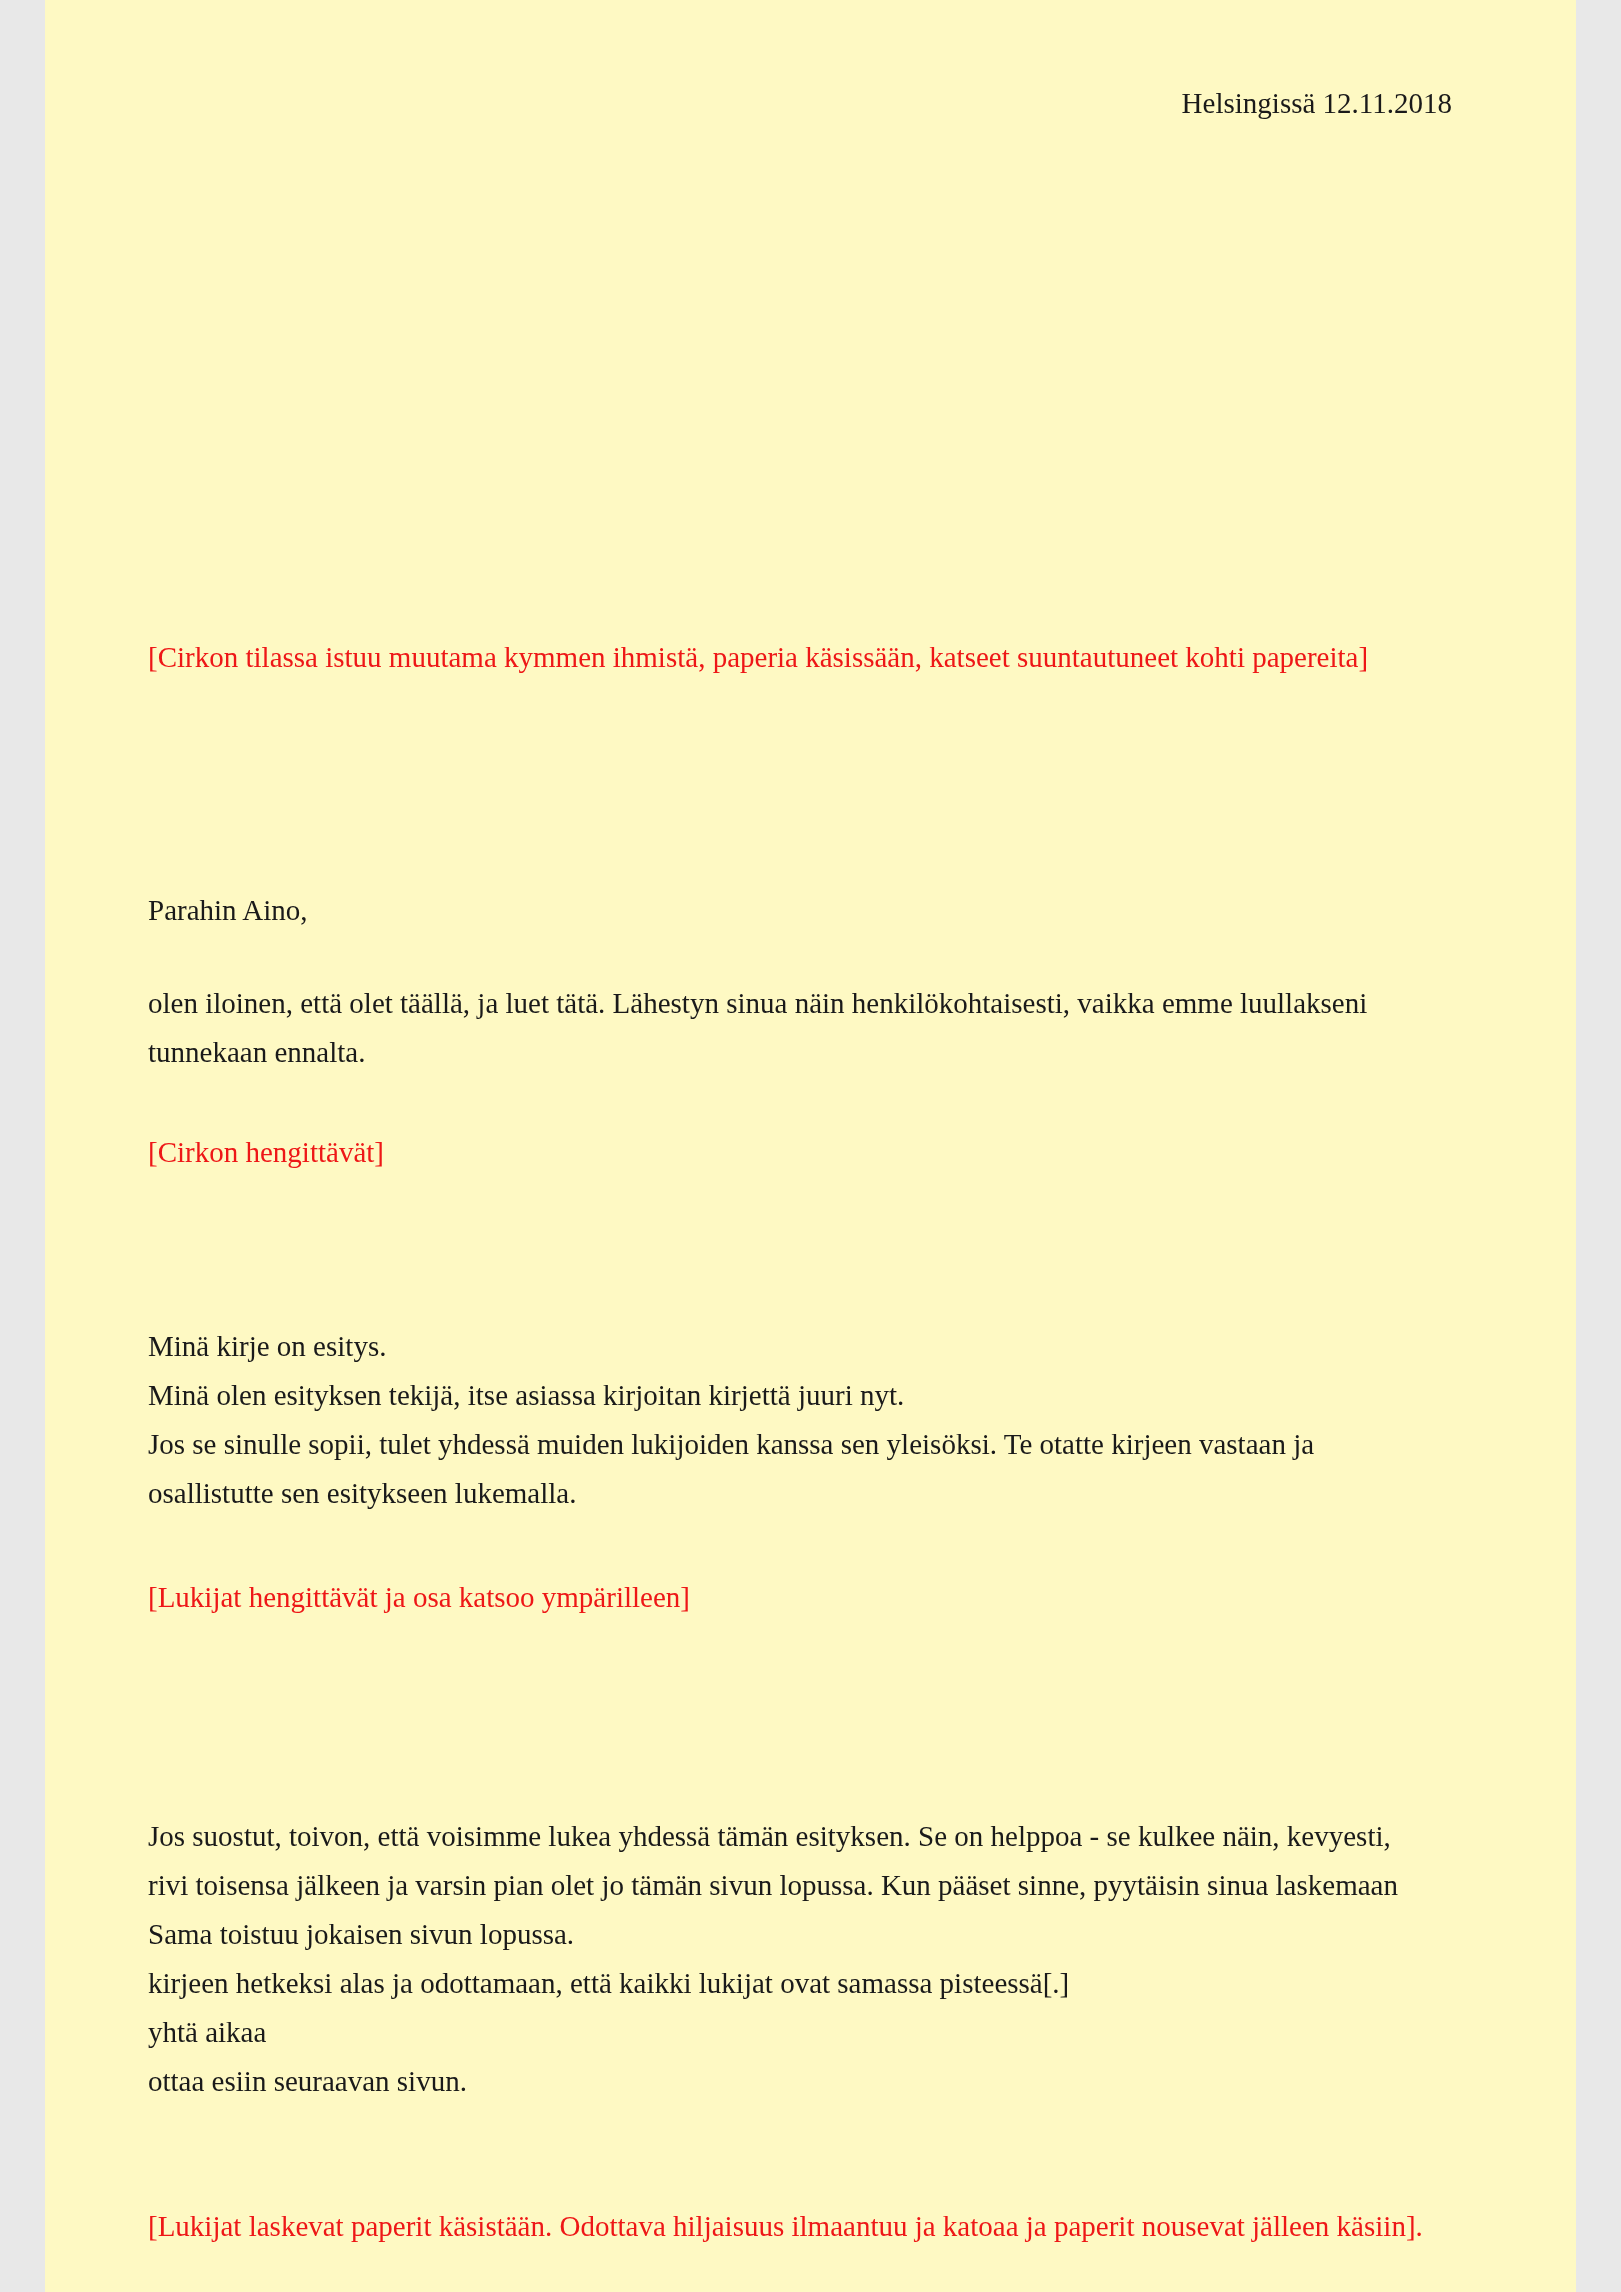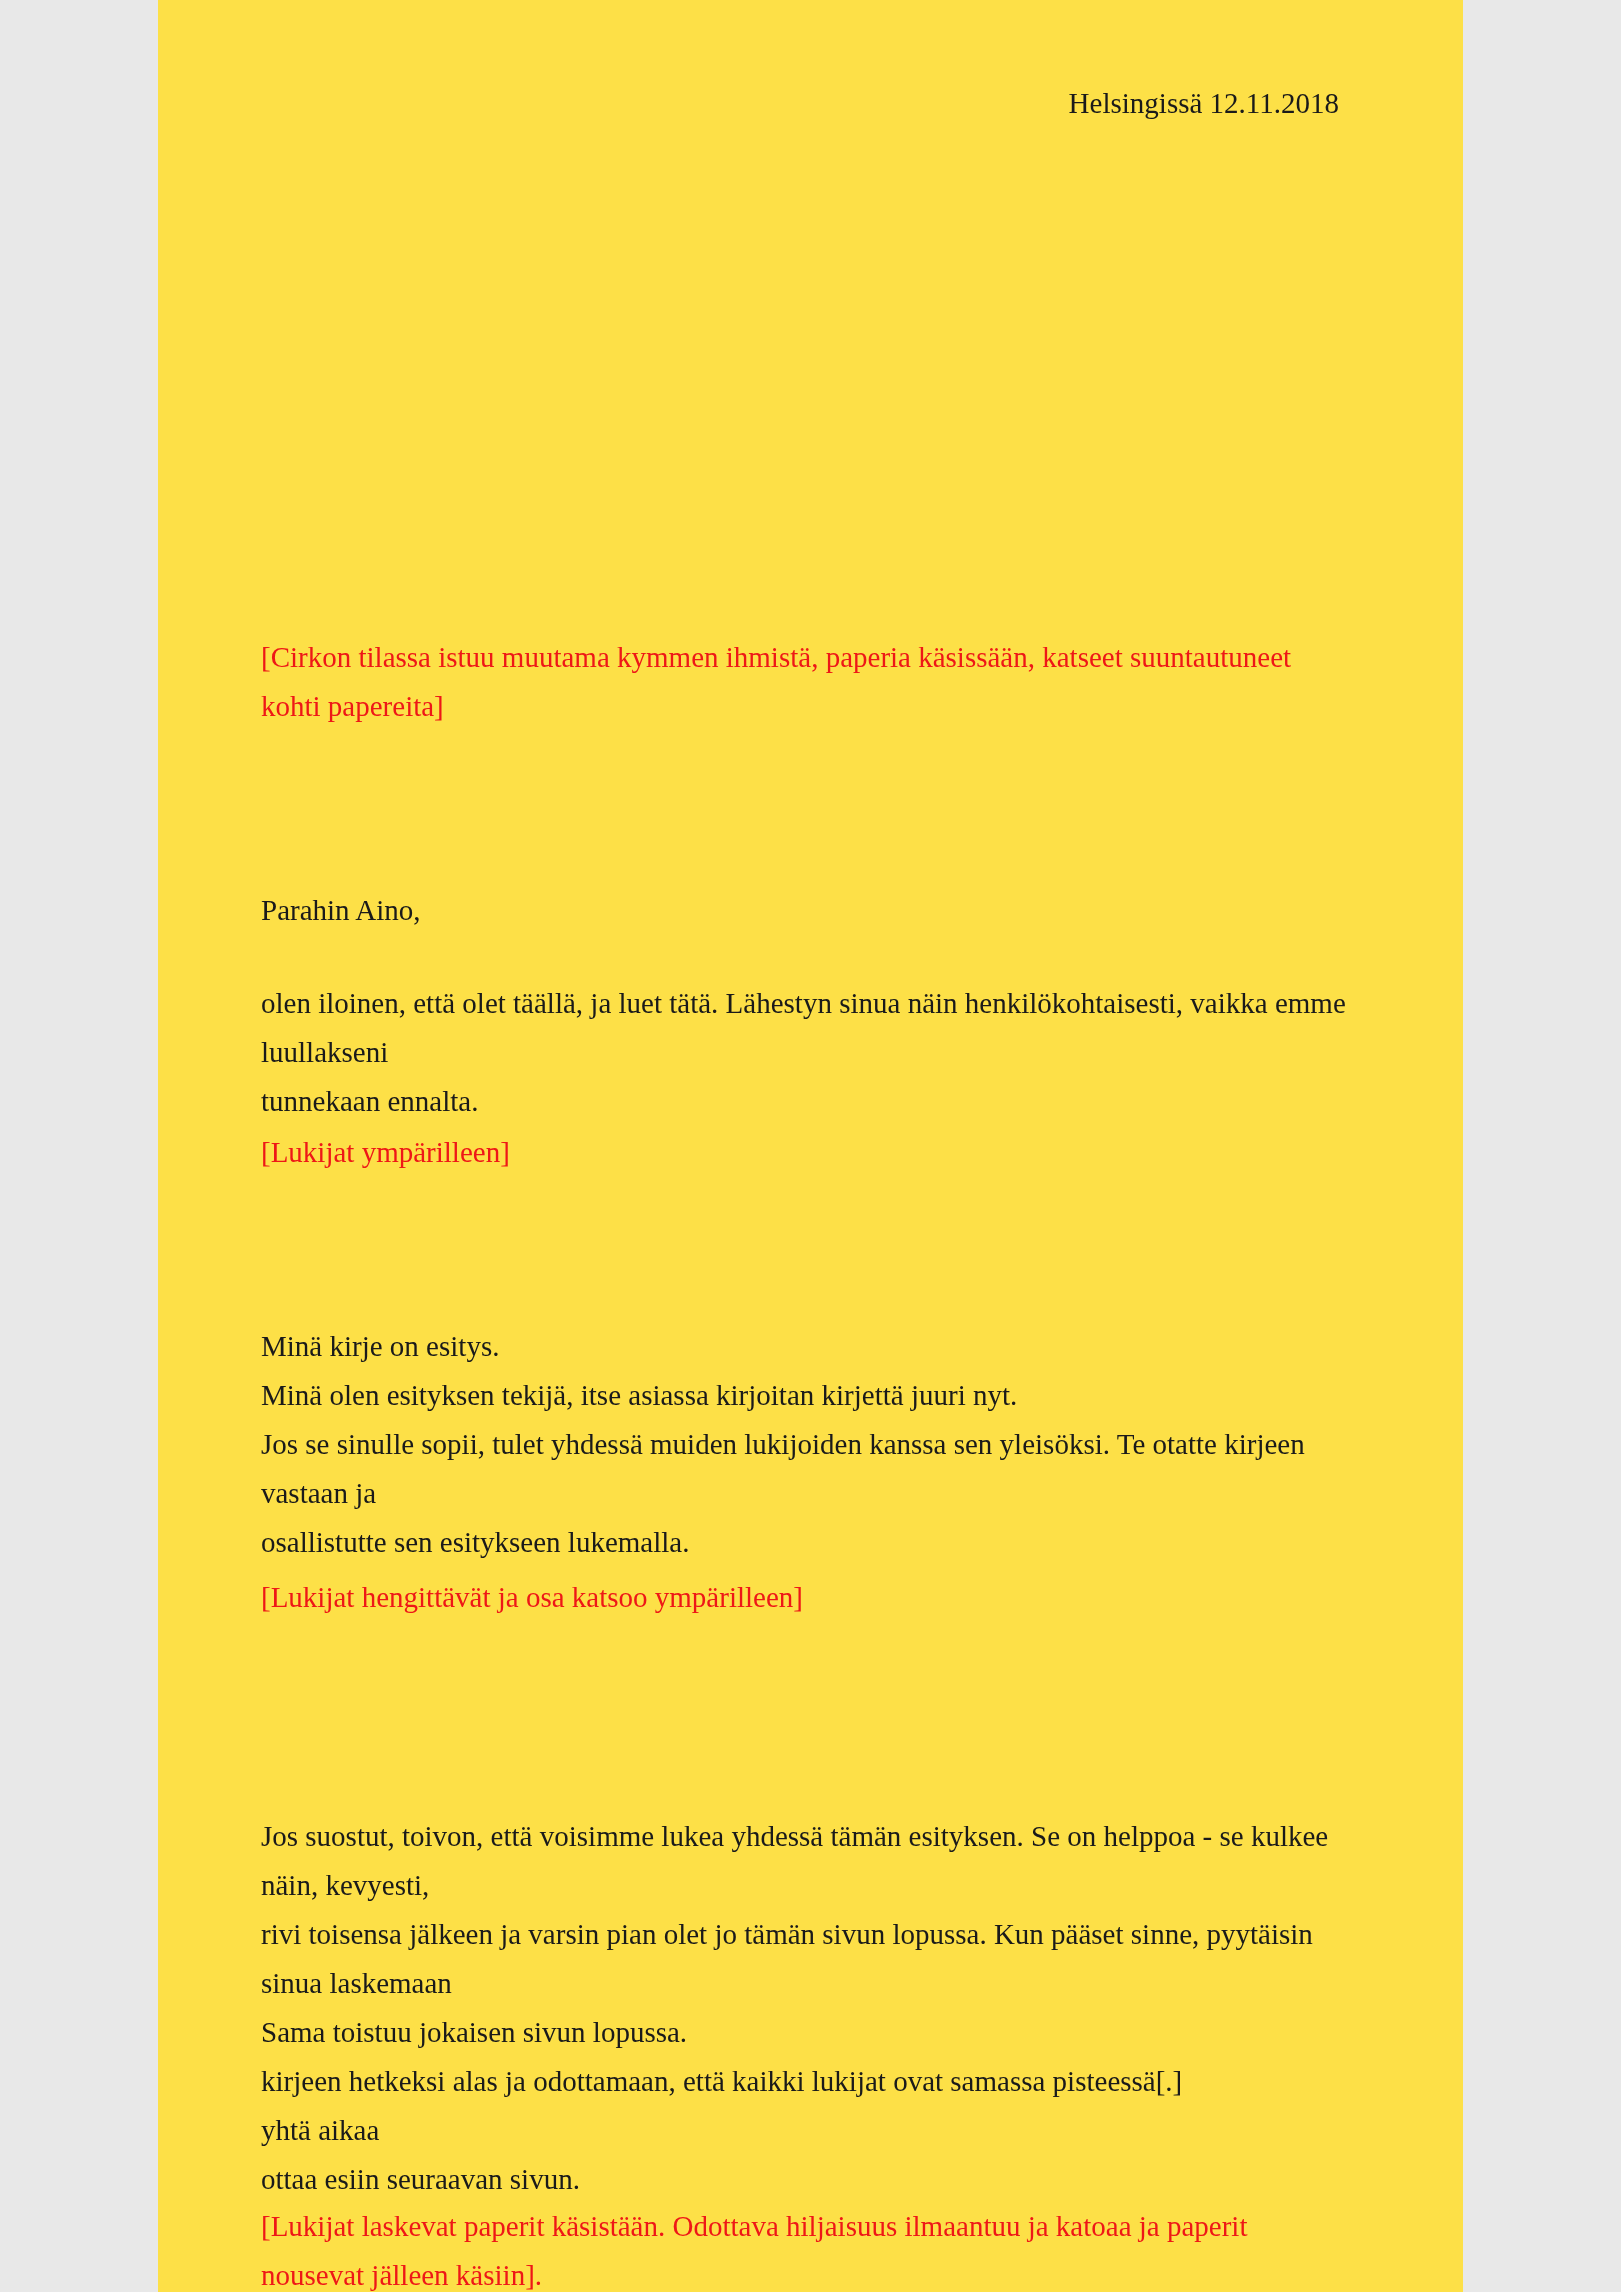--- a/index.html
+++ b/index.html
@@ -2,23 +2,23 @@
 <html style="--stage-color: #ee1717; --text-color: #1a1a1a;"><head>
 <meta charset="utf-8">
 <style>
   html, body {
     margin: 0;
     padding: 0;
     background: #e8e8e8;
   }
   .page {
     position: relative;
-    width: 1305px;
+    width: 1531px;
     height: 2293px;
-    background: #fde047;
+    background: #fef9c3;
     margin: 0 auto;
     font-family: "Liberation Serif", "DejaVu Serif", serif;
     color: var(--text-color, #1a1a1a);
     overflow: hidden;
   }
   .block {
     position: absolute;
     left: 103px;
     right: 108px;
     font-size: 29px;
@@ -49,21 +49,21 @@
 
   <div class="block stage" style="top: 633px;">[Cirkon tilassa istuu muutama kymmen ihmistä, paperia käsissään, katseet suuntautuneet kohti papereita]</div>
 
   <div class="block" style="top: 886px;">Parahin Aino,</div>
 
   <div class="block" style="top: 979px;">
     <span class="line">olen iloinen, että olet täällä, ja luet tätä. Lähestyn sinua näin henkilökohtaisesti, vaikka emme luullakseni</span>
     <span class="line">tunnekaan ennalta.</span>
   </div>
 
-  <div class="block stage" style="top: 1128px;">[Lukijat ympärilleen]</div>
+  <div class="block stage" style="top: 1128px;">[Cirkon hengittävät]</div>
 
   <div class="block" style="top: 1322px;">
     <span class="line">Minä kirje on esitys.</span>
     <span class="line">Minä olen esityksen tekijä, itse asiassa kirjoitan kirjettä juuri nyt.</span>
     <span class="line">Jos se sinulle sopii, tulet yhdessä muiden lukijoiden kanssa sen yleisöksi. Te otatte kirjeen vastaan ja</span>
     <span class="line">osallistutte sen esitykseen lukemalla.</span>
   </div>
 
   <div class="block stage" style="top: 1573px;">[Lukijat hengittävät ja osa katsoo ympärilleen]</div>
 

